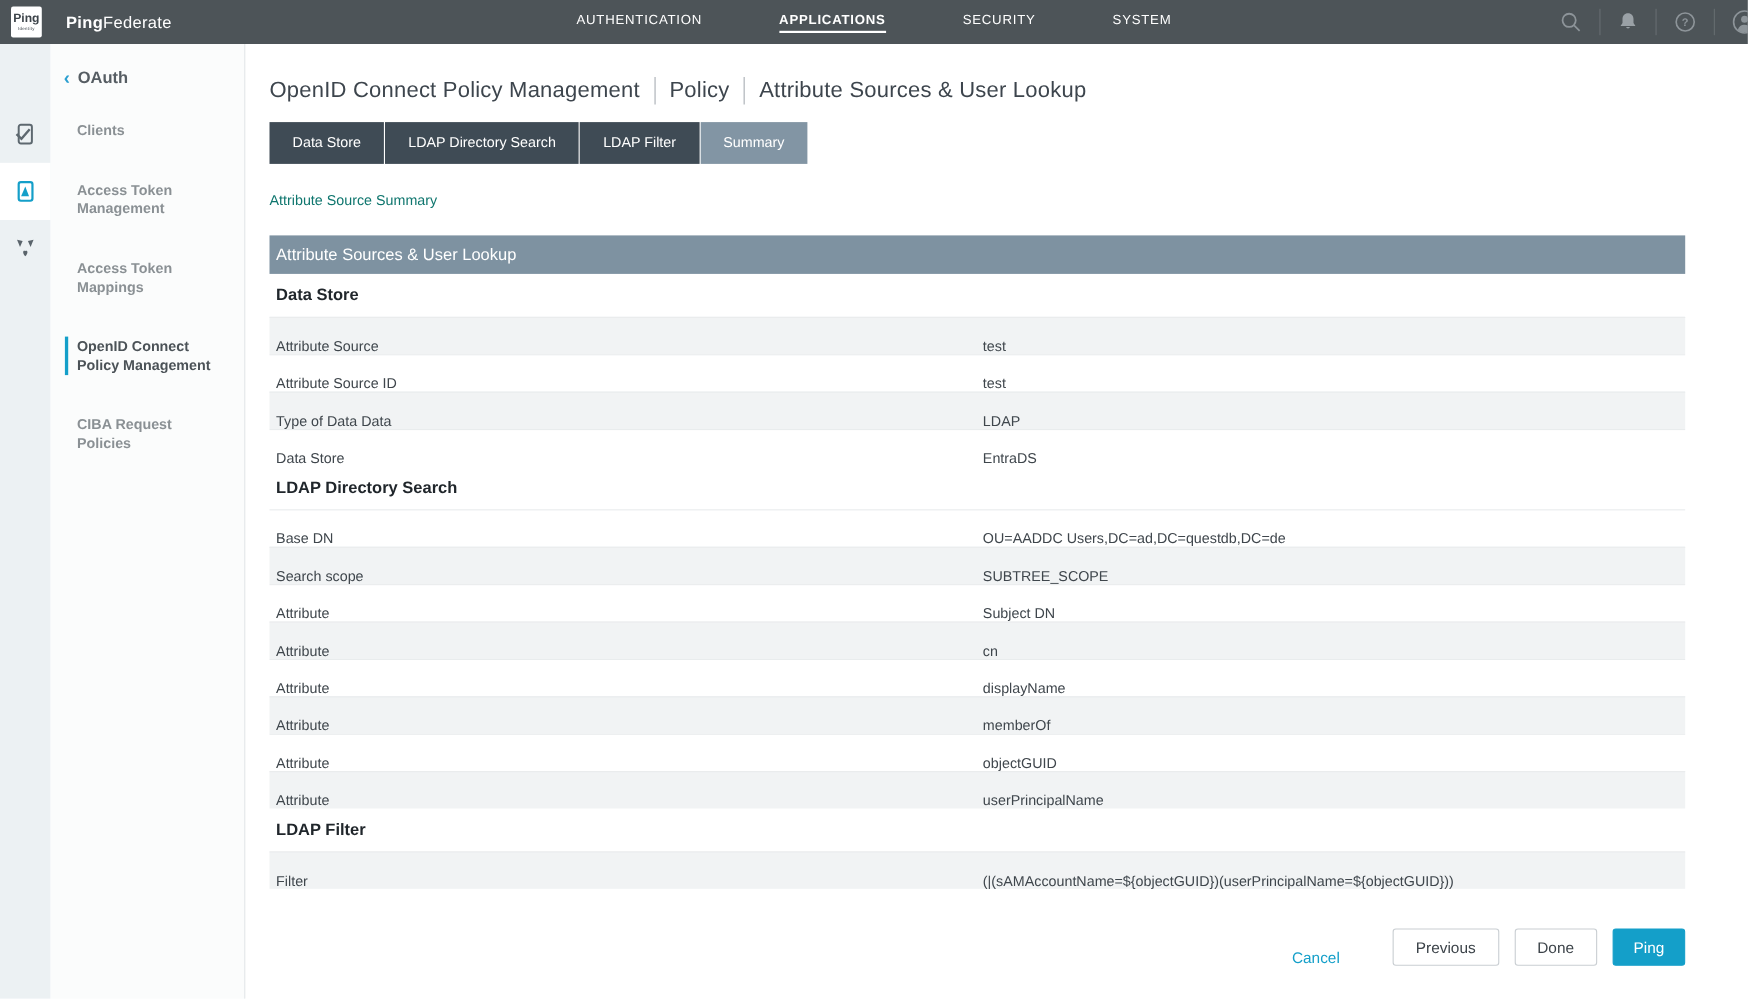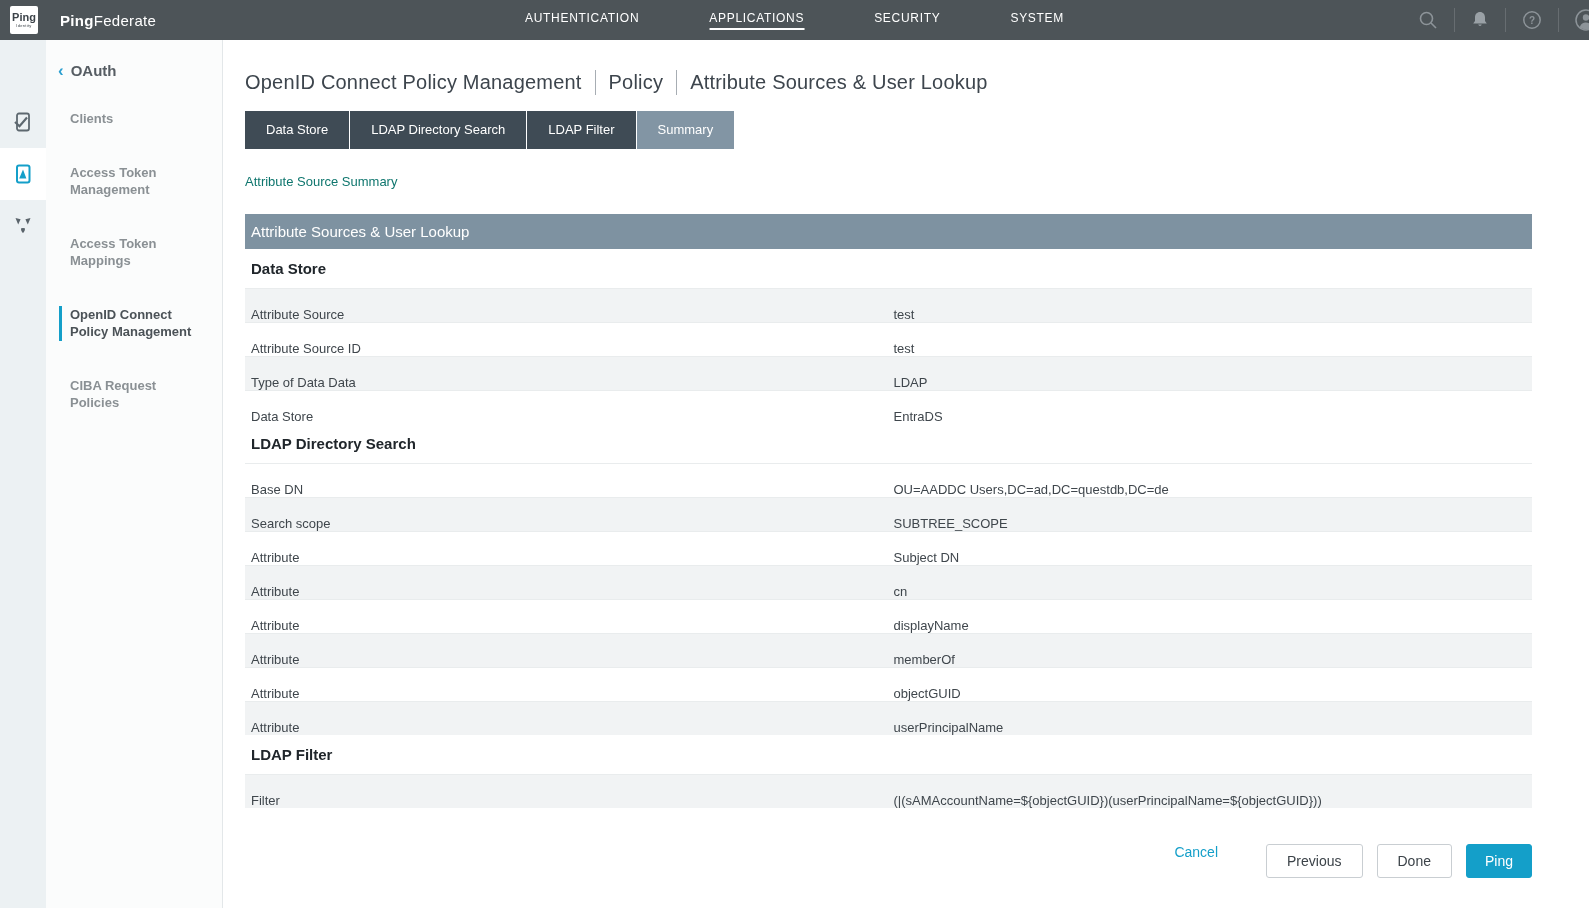--- a/index.html
+++ b/index.html
@@ -21,21 +21,21 @@
     padding-left:10px;position:relative;overflow:hidden}
   .logo{width:28px;height:28px;background:#fff;border-radius:2px;display:flex;
     flex-direction:column;align-items:center;justify-content:center;cursor:pointer;flex-shrink:0}
   .logo-main{font-size:11px;font-weight:bold;color:#3d444a;line-height:11px}
   .logo-sub{font-size:4px;color:#3d444a;line-height:5px;letter-spacing:.3px}
   .brand{color:#fff;font-size:15px;margin-left:22px;letter-spacing:.3px;white-space:nowrap}
   .brand b{font-weight:bold}
   .topnav{position:absolute;left:50%;transform:translateX(-50%);display:flex;gap:70px;align-items:center}
   .topnav-item{color:#fff;font-size:12px;letter-spacing:.7px;cursor:pointer;
     padding-bottom:3px;border-bottom:2px solid transparent;white-space:nowrap}
-  .topnav-item.active{font-weight:normal;border-bottom-color:#fff}
+  .topnav-item.active{font-weight:bold;border-bottom-color:#fff}
   .topbar-icons{margin-left:auto;display:flex;align-items:center;gap:15px;padding-right:0}
   .tb-icon{display:flex;align-items:center;cursor:pointer}
   .tb-div{width:1px;height:24px;background:#676d71}
   .tb-icon.user{margin-right:-9px}
   
   .shell{display:flex;height:868px}
   .rail{width:46px;background:#ecf1f3;padding-top:56px;flex-shrink:0}
   .rail-cell{height:52px;display:flex;align-items:center;justify-content:center;cursor:pointer}
   .rail-cell.active{background:#fff}
   .sidebar{width:177px;background:#fbfcfc;border-right:1px solid #e3e7e9;flex-shrink:0}
@@ -57,21 +57,21 @@
   .tab.active{background:var(--tab-active)}
   .summary-label{margin-top:25px;font-size:13px;color:#0f766e}
   .table-header{margin-top:25px;height:35px;line-height:35px;background:var(--header-bar);
     color:#fff;font-size:15px;padding-left:6px}
   .section-title{font-size:15px;font-weight:bold;color:#20262b;margin:11px 0 11px 6px}
   .row{display:flex;min-height:34px;align-items:flex-end;border-top:1px solid var(--row-border);
     font-size:13px;color:#3f464c}
   .row.shaded{background:var(--row-shaded)}
   .cell-label{width:50%;padding-left:6px}
   .cell-value{flex:1;padding-left:5px}
-  .footer{margin-top:36px;display:flex;justify-content:flex-end;align-items:flex-start}
+  .footer{margin-top:36px;display:flex;justify-content:flex-end;align-items:flex-end}
   .cancel-link{color:var(--accent);font-size:14px;margin-right:34px;cursor:pointer;text-decoration:none}
   .btn{background:#fff;border:1px solid #c9ced2;border-radius:3px;padding:8px 20px;
     font-size:14px;color:#3c4349;margin-left:14px;font-family:Liberation Sans, sans-serif;cursor:pointer}
   .btn.primary{background:var(--accent);border-color:var(--accent);color:#fff;padding:8px 18px}
 </style>
 </head>
 <body>
 
 <div class="app">
 

